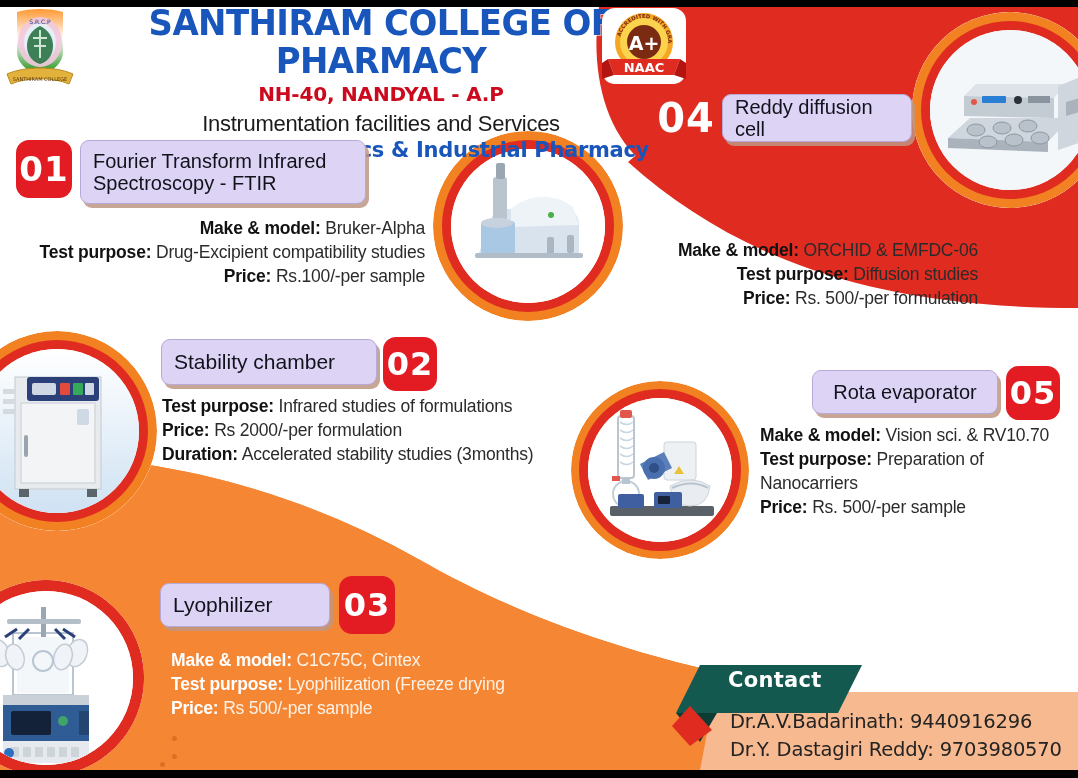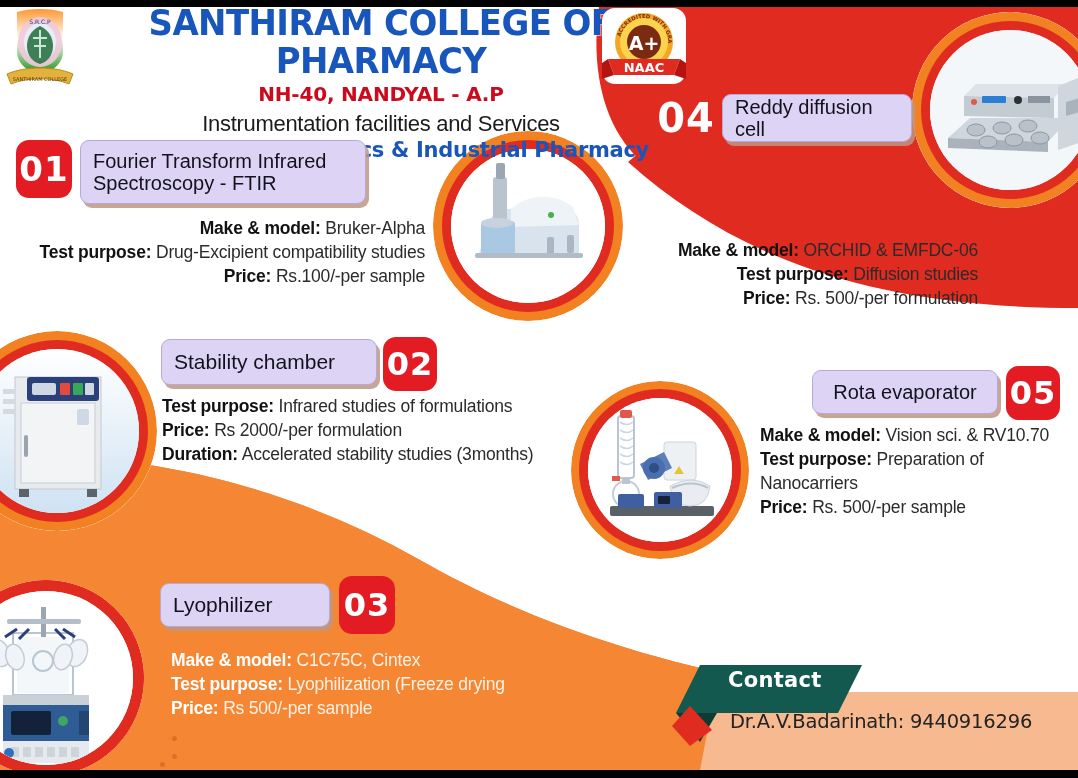--- a/index.html
+++ b/index.html
@@ -386,18 +386,19 @@
   <div class="dots" style="left:160px;top:736px;width:60px;height:34px;">
     <span class="dot" style="left:12px;top:0px;"></span>
     <span class="dot" style="left:12px;top:18px;"></span>
     <span class="dot" style="left:0px;top:26px;"></span>
   </div>
 
   <div class="contact-wrap" style="left:700px;top:660px;width:378px;height:110px;">
     <div class="contact-label">Contact</div>
     <div class="contact-lines">
       <div>Dr.A.V.Badarinath: 9440916296</div>
+      <div>Dr.Y. Dastagiri Reddy: 9703980570</div>
     </div>
   </div>
 
   <div class="bar-top"></div>
   <div class="bar-bottom"></div>
 </div>
 
 </body></html>

